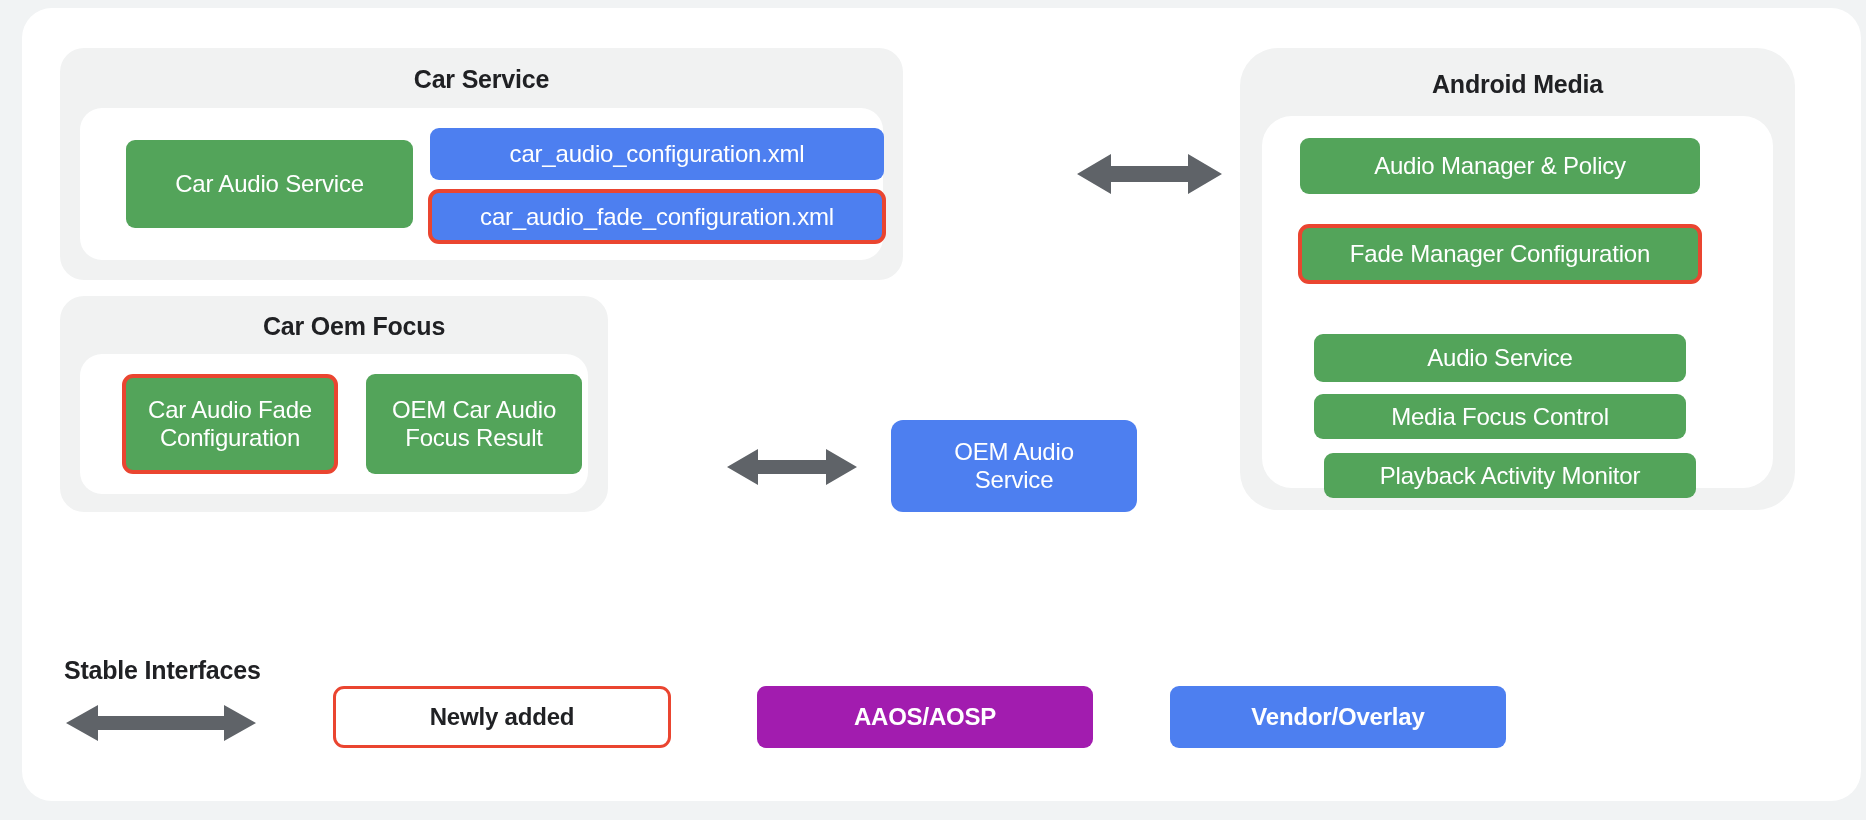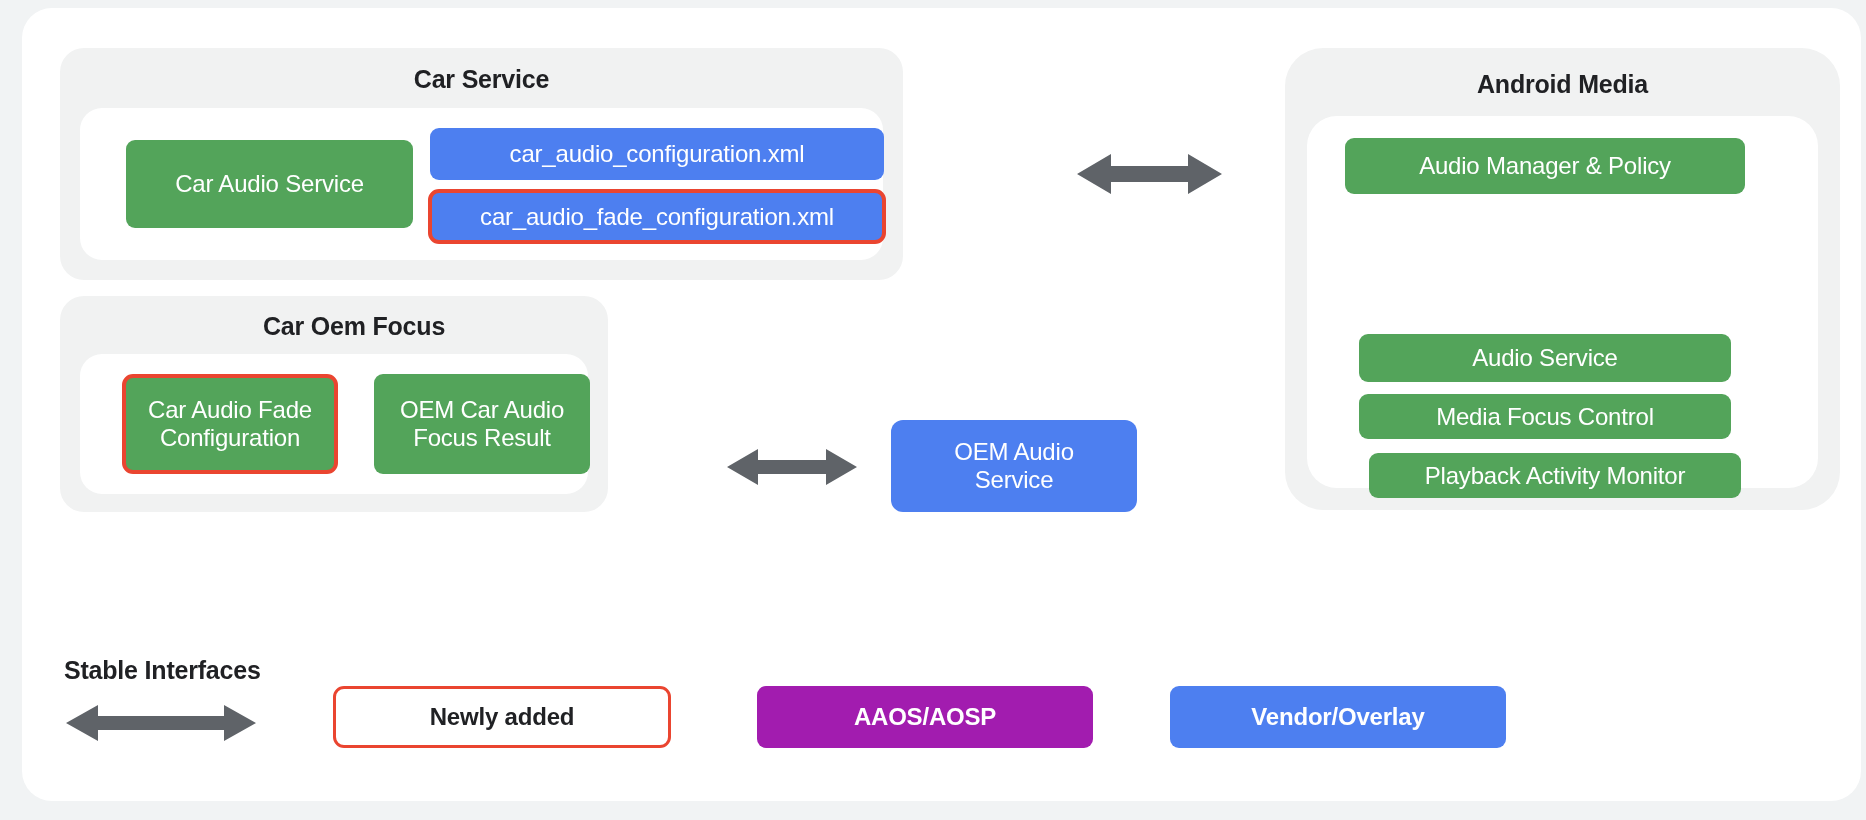--- a/index.html
+++ b/index.html
@@ -136,33 +136,36 @@
     </div>
 
     <div class="group" style="left:38px; top:288px; width:548px; height:216px;">
       <div class="group-title" style="top:16px;margin-left:20px;">Car Oem Focus</div>
       <div class="inner" style="left:20px; top:58px; width:508px; height:140px;"></div>
 
       <div class="node green outlined" style="left:62px; top:78px; width:216px; height:100px;">
         <span>Car Audio Fade Configuration</span>
       </div>
 
-      <div class="node green" style="left:314px; top:78px; width:216px; height:100px;">
+      <div class="node green" style="left:306px; top:78px; width:216px; height:100px;">
         <span>OEM Car Audio Focus Result</span>
       </div>
     </div>
 
-    <div class="group" style="left:1218px; top:40px; width:555px; height:462px; border-radius:38px;margin-left:45px;">
+    <div class="group" style="left:1218px; top:40px; width:555px; height:462px; border-radius:38px;">
       <div class="group-title" style="top:22px;">Android Media</div>
       <div class="inner" style="left:22px; top:68px; width:511px; height:372px; border-radius:30px;"></div>
 
       <div class="node green" style="left:60px; top:90px; width:400px; height:56px;">
         <span>Audio Manager &amp; Policy</span>
       </div>
 
+      <div class="node green outlined" style="left:58px; top:176px; width:404px; height:60px;">
+        <span>Fade Manager Configuration</span>
+      </div>
 
       <div class="node green" style="left:74px; top:286px; width:372px; height:48px;">
         <span>Audio Service</span>
       </div>
 
       <div class="node green" style="left:74px; top:346px; width:372px; height:45px;">
         <span>Media Focus Control</span>
       </div>
 
       <div class="node green" style="left:84px; top:405px; width:372px; height:45px;">

